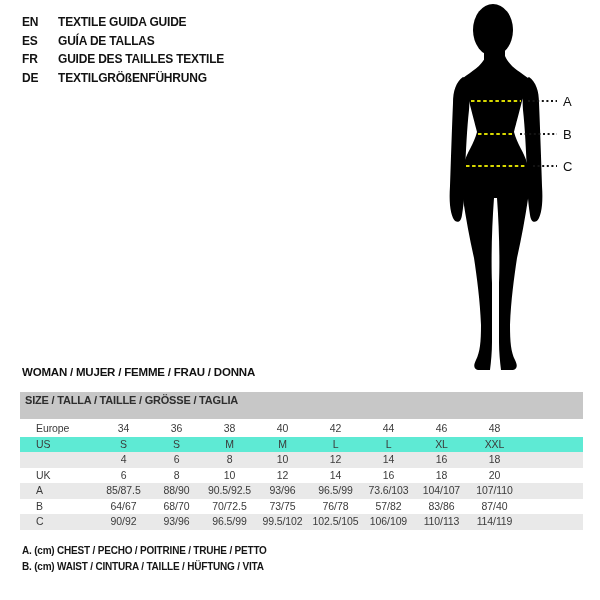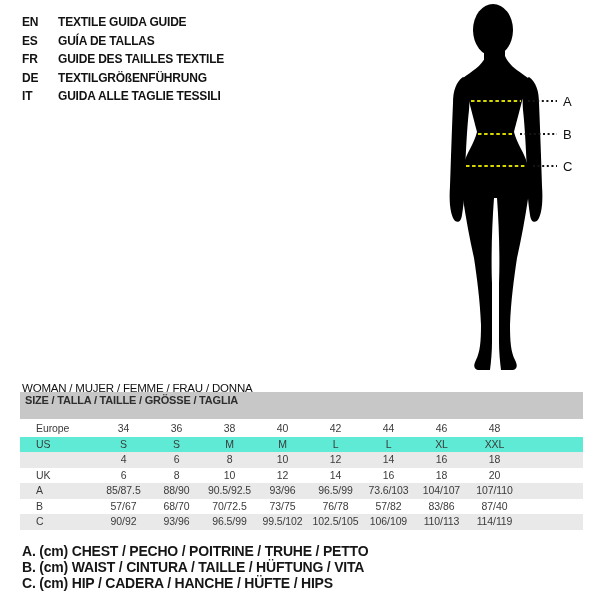--- a/index.html
+++ b/index.html
@@ -13,35 +13,35 @@
     font-weight:700;font-size:12px;letter-spacing:-0.2px;color:#121212;}
   .lang-code{width:36px;flex:0 0 36px;}
   .lang-label{white-space:nowrap;}
 
   
   .figure{position:absolute;left:430px;top:0;width:170px;height:390px;}
   .marker-label{font-family:"Liberation Sans",sans-serif;font-size:13px;fill:#111;}
 
   
   .section-title{position:absolute;left:22px;top:366px;
-    font-size:11.5px;font-weight:400;letter-spacing:-0.2px;color:#111;white-space:nowrap;margin-top:16px;}
+    font-size:11.5px;font-weight:700;letter-spacing:-0.2px;color:#111;white-space:nowrap;}
 
   
   .size-table{position:absolute;left:20px;top:392px;width:563px;
     font-size:10.5px;letter-spacing:-0.1px;color:#3b3b3b;}
   .size-header{height:27px;line-height:17px;padding-left:5px;margin-bottom:2px;
     font-weight:700;font-size:11px;color:#2e2e2e;letter-spacing:-0.2px;}
   .t-row{display:flex;height:15.5px;line-height:15.5px;}
   .t-label{flex:0 0 61px;padding-left:5px;text-align:left;white-space:nowrap;margin-left:11px;}
   .t-cell{flex:0 0 53px;text-align:center;white-space:nowrap;}
   .t-fill{flex:1 1 auto;}
 
   
   .legend{position:absolute;left:22px;top:543px;}
-  .legend-line{height:16px;line-height:16px;font-weight:700;font-size:14px;
+  .legend-line{height:16px;line-height:16px;font-weight:700;font-size:10px;
     letter-spacing:-0.2px;color:#161616;white-space:nowrap;}
 </style>
 </head>
 <body>
 
 <div class="lang-list">
   <div class="lang-row">
     <span class="lang-code">EN</span>
     <span class="lang-label">TEXTILE GUIDA GUIDE</span>
   </div>
@@ -49,24 +49,20 @@
     <span class="lang-code">ES</span>
     <span class="lang-label">GUÍA DE TALLAS</span>
   </div>
   <div class="lang-row">
     <span class="lang-code">FR</span>
     <span class="lang-label">GUIDE DES TAILLES TEXTILE</span>
   </div>
   <div class="lang-row">
     <span class="lang-code">DE</span>
     <span class="lang-label">TEXTILGRÖßENFÜHRUNG</span>
-  </div>
-  <div class="lang-row">
-    <span class="lang-code">IT</span>
-    <span class="lang-label">GUIDA ALLE TAGLIE TESSILI</span>
   </div>
 </div>
 
 <div class="figure">
   <svg width="170" height="390" viewBox="0 0 170 390">
     <g fill="#000000">
       <ellipse cx="63" cy="30" rx="20" ry="26"></ellipse>
       <rect x="54" y="38" width="21" height="24"></rect>
       <path d="
         M 56,56
@@ -191,21 +187,21 @@
         <div class="t-cell">90.5/92.5</div>
         <div class="t-cell">93/96</div>
         <div class="t-cell">96.5/99</div>
         <div class="t-cell">73.6/103</div>
         <div class="t-cell">104/107</div>
         <div class="t-cell">107/110</div>
         <div class="t-fill"></div>
       </div>
       <div class="t-row">
         <div class="t-label">B</div>
-        <div class="t-cell">57/67</div>
+        <div class="t-cell">64/67</div>
         <div class="t-cell">68/70</div>
         <div class="t-cell">70/72.5</div>
         <div class="t-cell">73/75</div>
         <div class="t-cell">76/78</div>
         <div class="t-cell">57/82</div>
         <div class="t-cell">83/86</div>
         <div class="t-cell">87/40</div>
         <div class="t-fill"></div>
       </div>
       <div class="t-row" style="background: rgb(233, 233, 233);">
@@ -219,14 +215,13 @@
         <div class="t-cell">110/113</div>
         <div class="t-cell">114/119</div>
         <div class="t-fill"></div>
       </div>
     </div>
 </div>
 
 <div class="legend">
   <div class="legend-line">A. (cm) CHEST / PECHO / POITRINE / TRUHE / PETTO</div>
   <div class="legend-line">B. (cm) WAIST / CINTURA / TAILLE / HÜFTUNG / VITA</div>
-  <div class="legend-line">C. (cm) HIP / CADERA / HANCHE / HÜFTE / HIPS</div>
 </div>
 
 </body></html>

